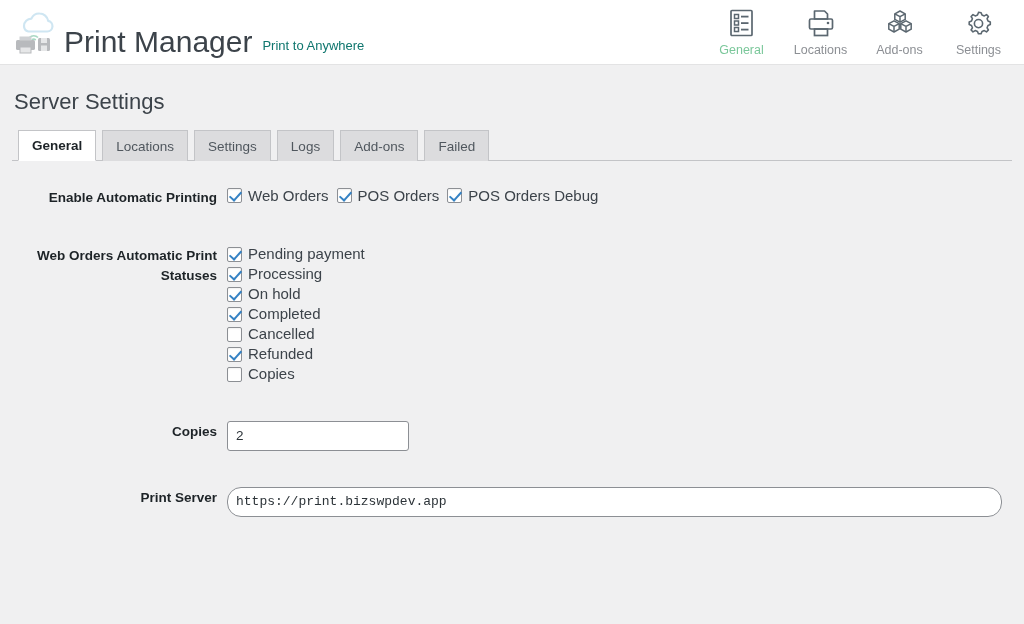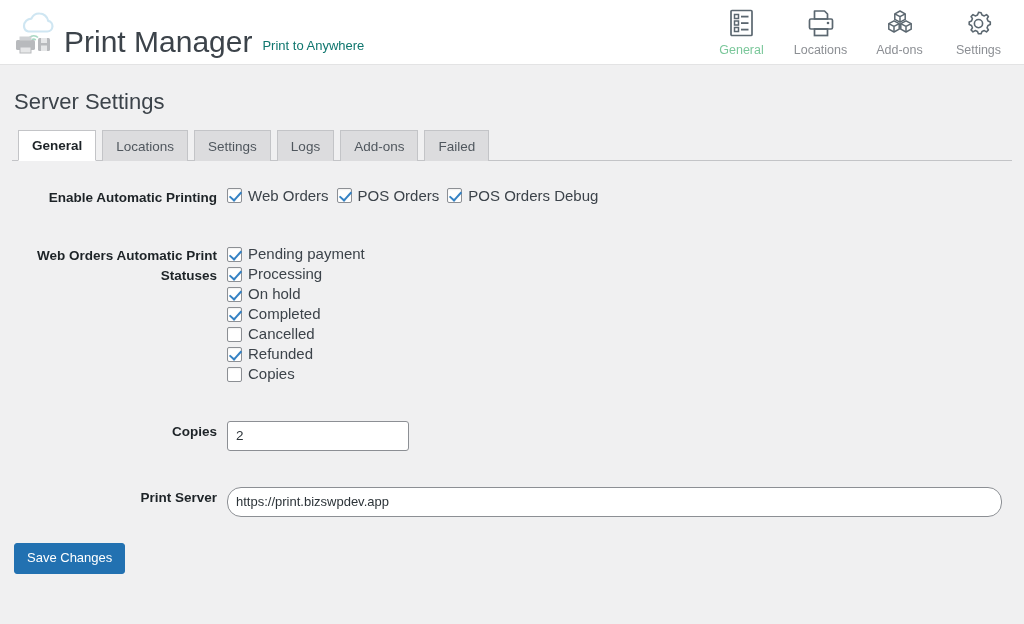--- a/index.html
+++ b/index.html
@@ -197,21 +197,21 @@
     color: #2c3338;
     font-size: 13.5px;
     font-family: "Liberation Sans", sans-serif;
     padding: 0 8px;
     box-shadow: 0 0 0 transparent;
     outline: none;
   }
   .txt.copies { width: 182px; }
   .txt.server {
     width: 775px;
-    font-family: Liberation Sans, sans-serif;
+    font-family: Liberation Mono, monospace;
     font-size: 13px;
     border-radius: 14px;
   }
 
   .btn-primary {
     background: #2271b1;
     color: #fff;
     border: 1px solid #2271b1;
     border-radius: 3px;
     font-size: 13px;
@@ -404,15 +404,14 @@
       <tr>
         <th>Print Server</th>
         <td>
           <input class="txt server" type="text" value="https://print.bizswpdev.app" style="">
         </td>
       </tr>
 
     </tbody>
   </table>
 
-  <button class="btn-primary">Save Changes</button>
 
 </div>
 
 </body></html>

